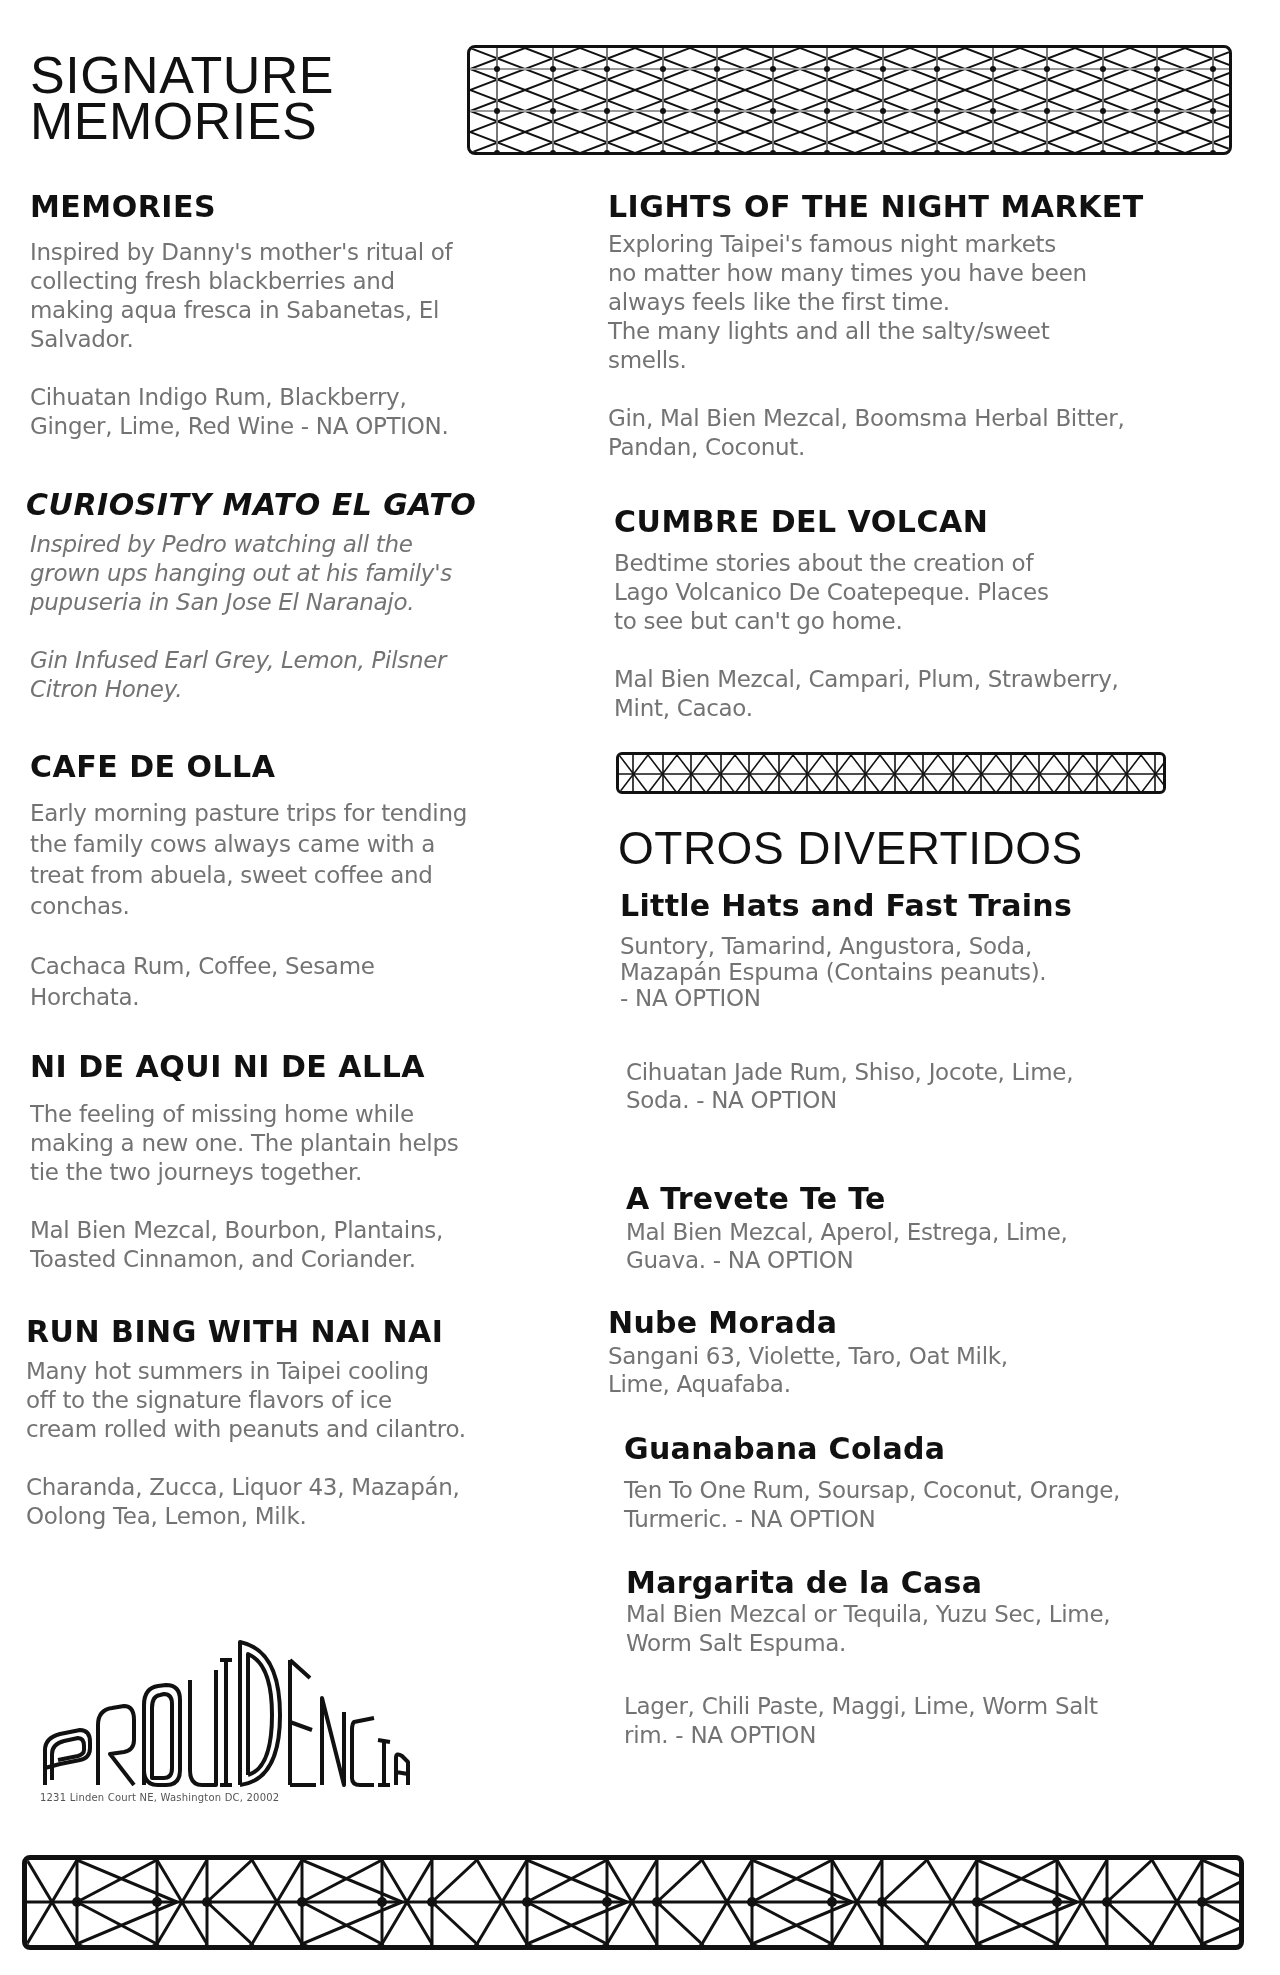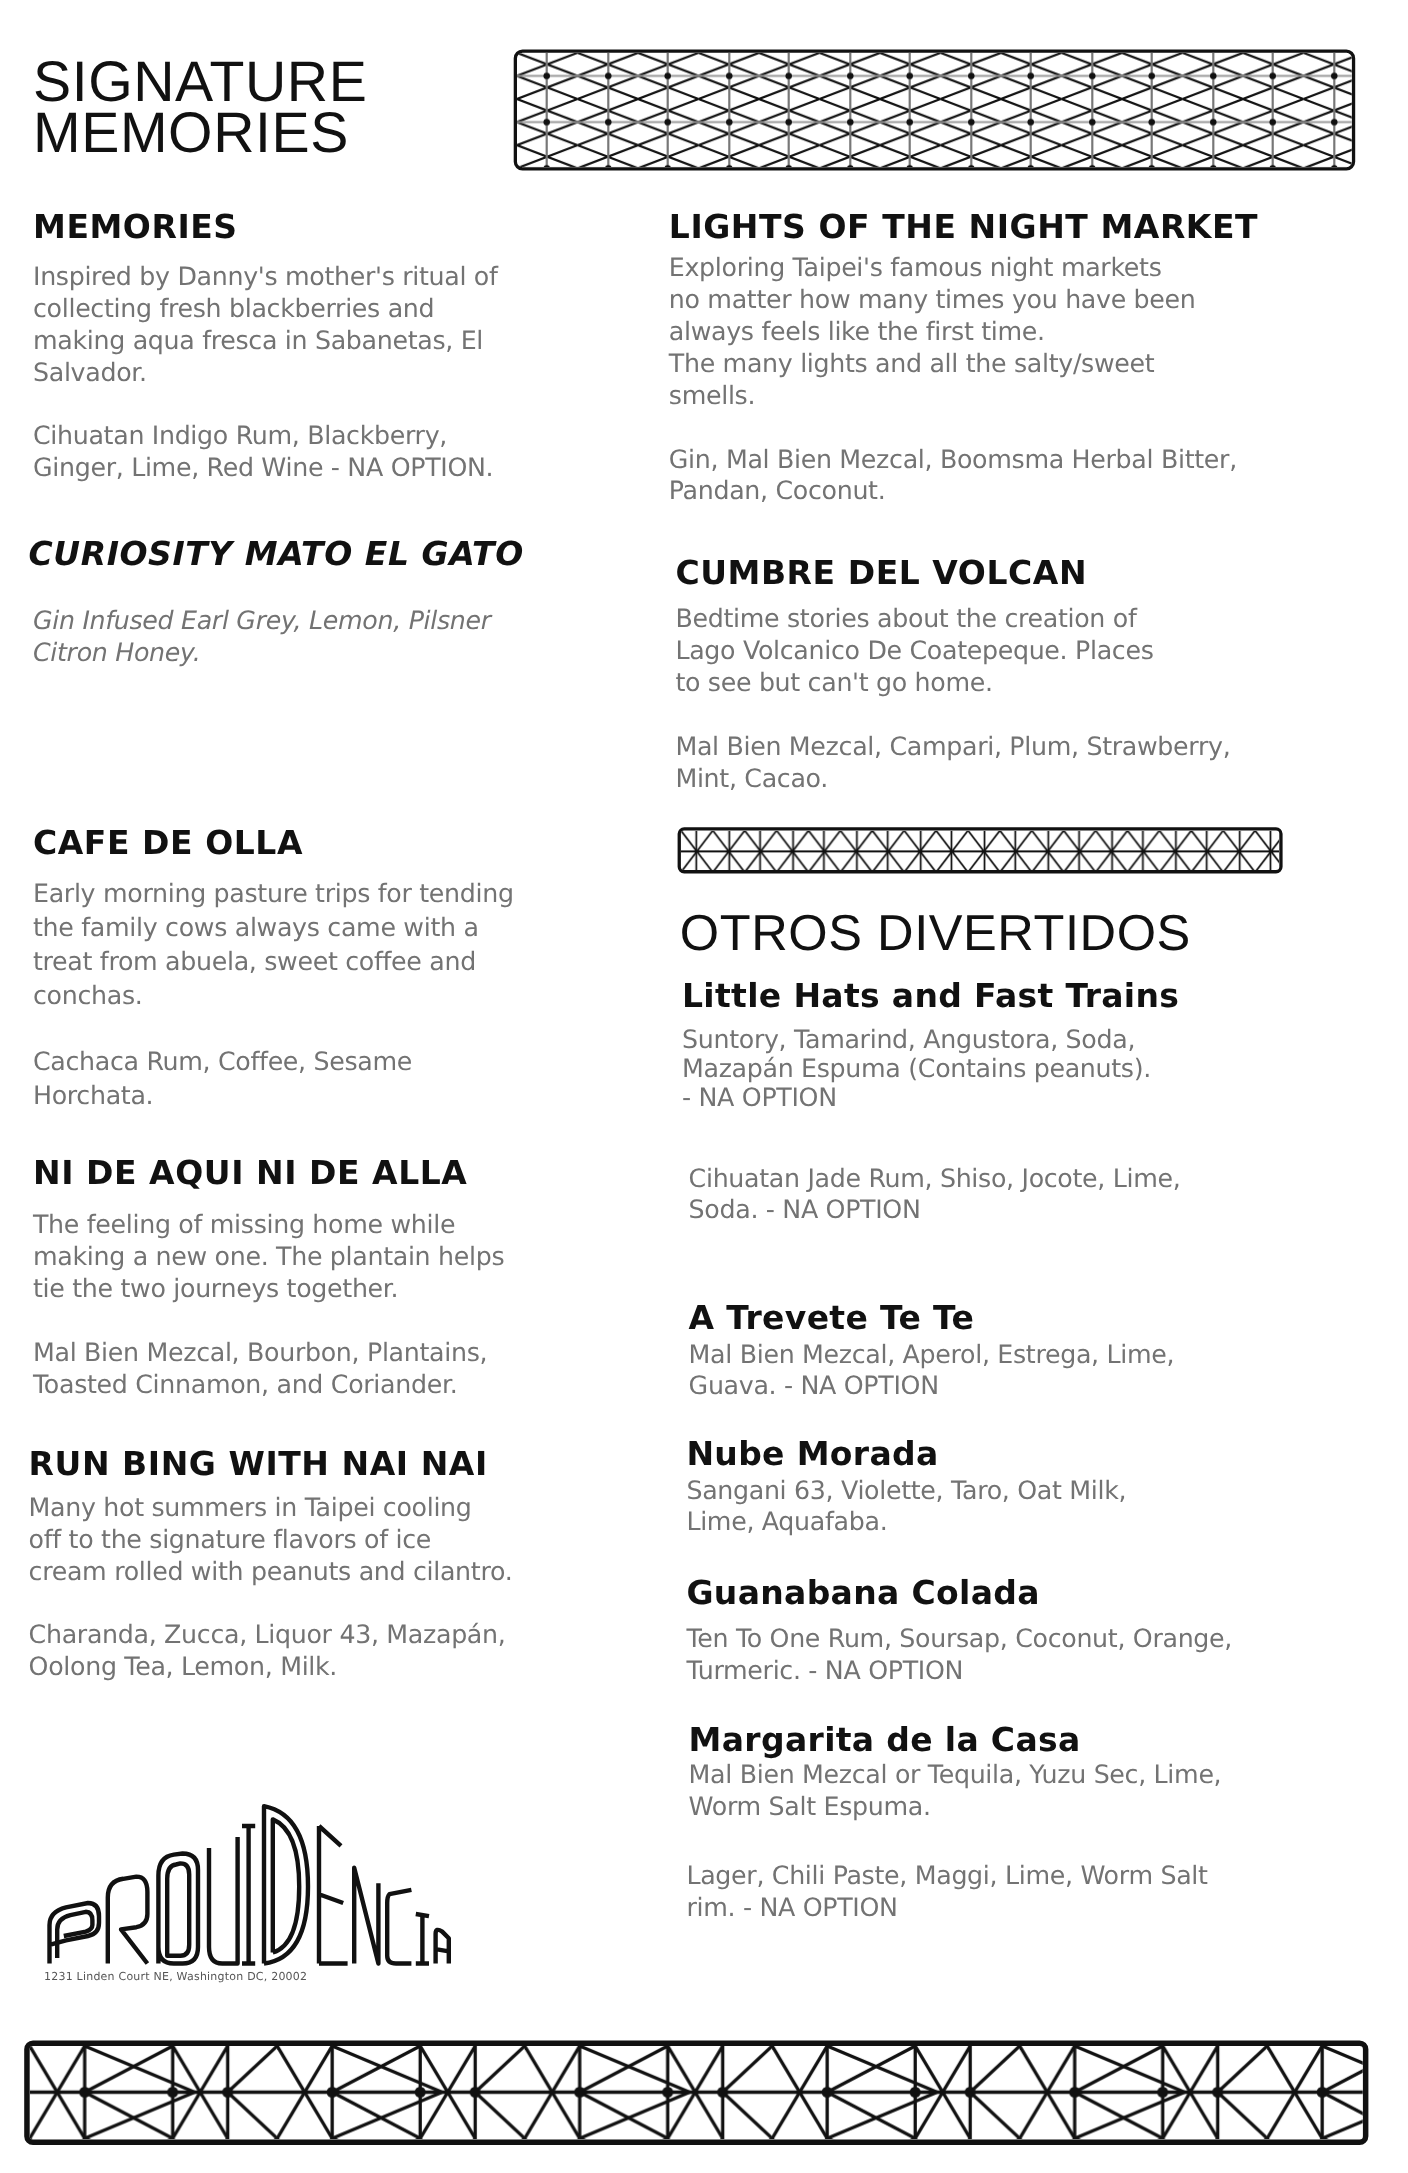--- a/index.html
+++ b/index.html
@@ -100,20 +100,23 @@
   <p class="desc" style="margin-top:14px;">Inspired by Danny's mother's ritual of
 collecting fresh blackberries and
 making aqua fresca in Sabanetas, El
 Salvador.</p>
   <p class="ingr">Cihuatan Indigo Rum, Blackberry,
 Ginger, Lime, Red Wine - NA OPTION.</p>
 </div>
 
 <div class="abs" style="left:26px; top:488px; width:570px;font-style:italic;">
   <h2 class="drink-title">CURIOSITY MATO EL GATO</h2>
+  <p class="desc" style="margin-top:8px; padding-left:4px;">Inspired by Pedro watching all the
+grown ups hanging out at his family's
+pupuseria in San Jose El Naranajo.</p>
   <p class="ingr" style="padding-left:4px;">Gin Infused Earl Grey, Lemon, Pilsner
 Citron Honey.</p>
 </div>
 
 <div class="abs" style="left:30px; top:750px; width:570px;">
   <h2 class="drink-title">CAFE DE OLLA</h2>
   <p class="desc" style="margin-top:14px; line-height:31px;">Early morning pasture trips for tending
 the family cows always came with a
 treat from abuela, sweet coffee and
 conchas.</p>
@@ -215,21 +218,21 @@
   <p class="ingr tight" style="line-height:28px; margin-top:2px;">Cihuatan Jade Rum, Shiso, Jocote, Lime,
 Soda. - NA OPTION</p>
 </div>
 
 <div class="abs" style="left:626px; top:1182px; width:640px;">
   <h3 class="drink-title mixed">A Trevete Te Te</h3>
   <p class="ingr tight" style="line-height:28px; margin-top:2px;">Mal Bien Mezcal, Aperol, Estrega, Lime,
 Guava. - NA OPTION</p>
 </div>
 
-<div class="abs" style="left:624px; top:1306px; width:640px;">
+<div class="abs" style="left:608px; top:1306px; width:640px;">
   <h3 class="drink-title mixed">Nube Morada</h3>
   <p class="ingr tight" style="line-height:28px; margin-top:2px;">Sangani 63, Violette, Taro, Oat Milk,
 Lime, Aquafaba.</p>
 </div>
 
 <div class="abs" style="left:624px; top:1432px; width:650px;">
   <h3 class="drink-title mixed">Guanabana Colada</h3>
   <p class="ingr tight" style="line-height:29px; margin-top:10px;">Ten To One Rum, Soursap, Coconut, Orange,
 Turmeric. - NA OPTION</p>
 </div>

